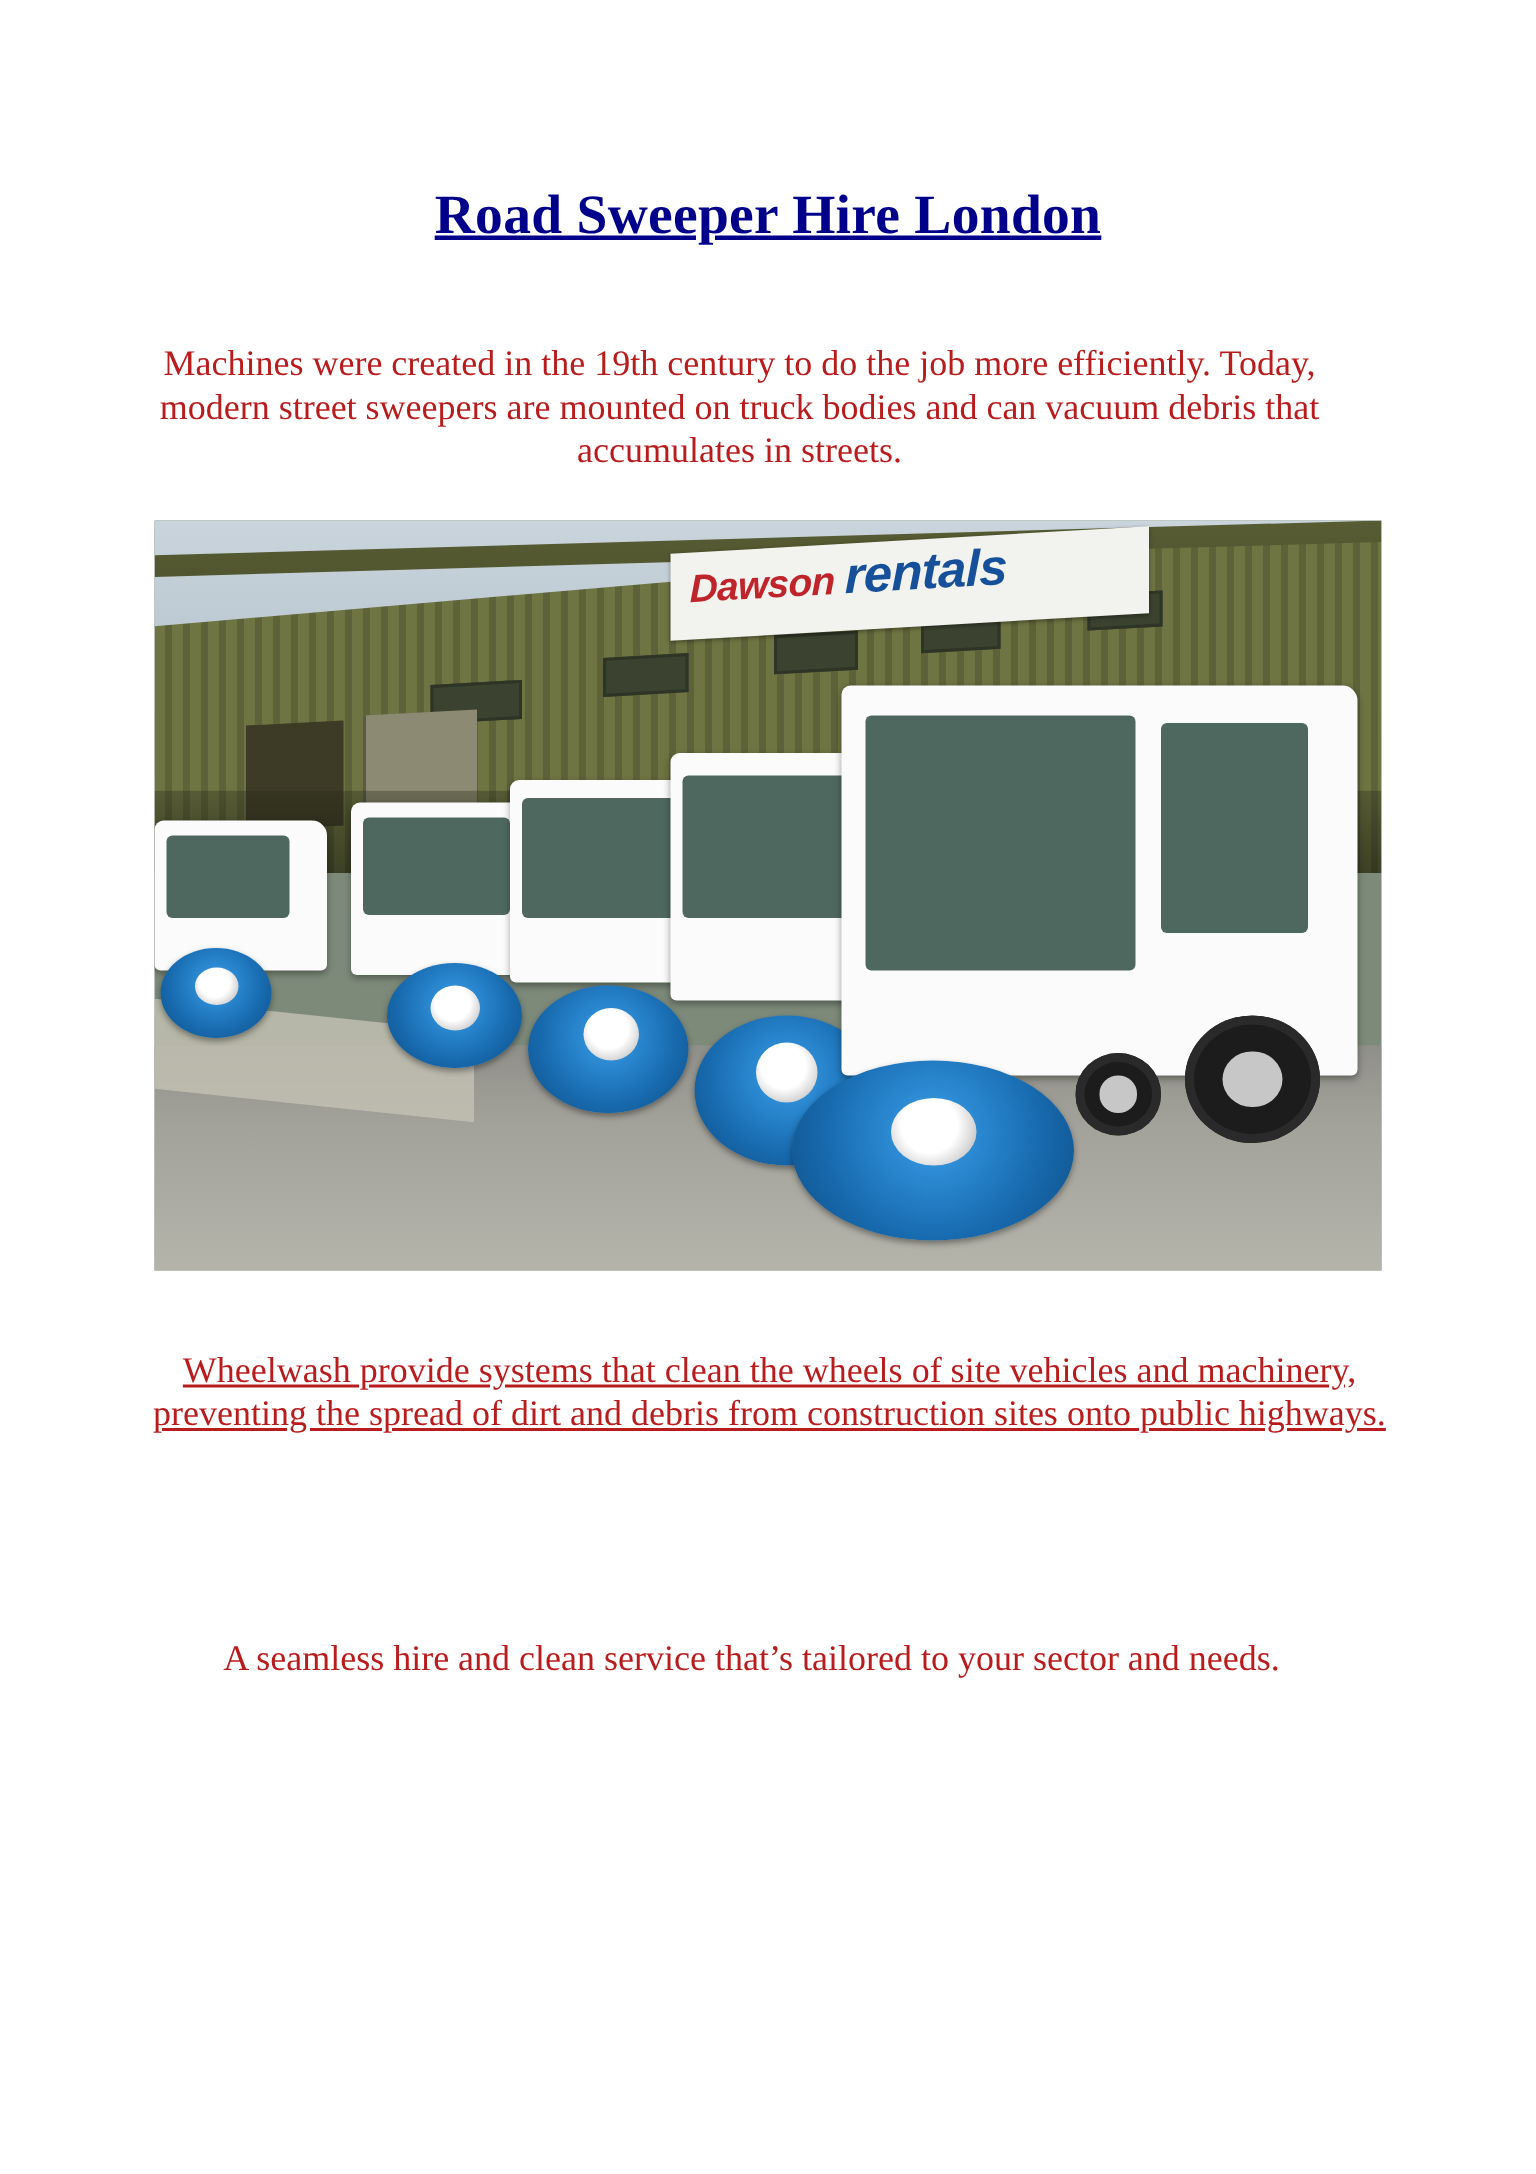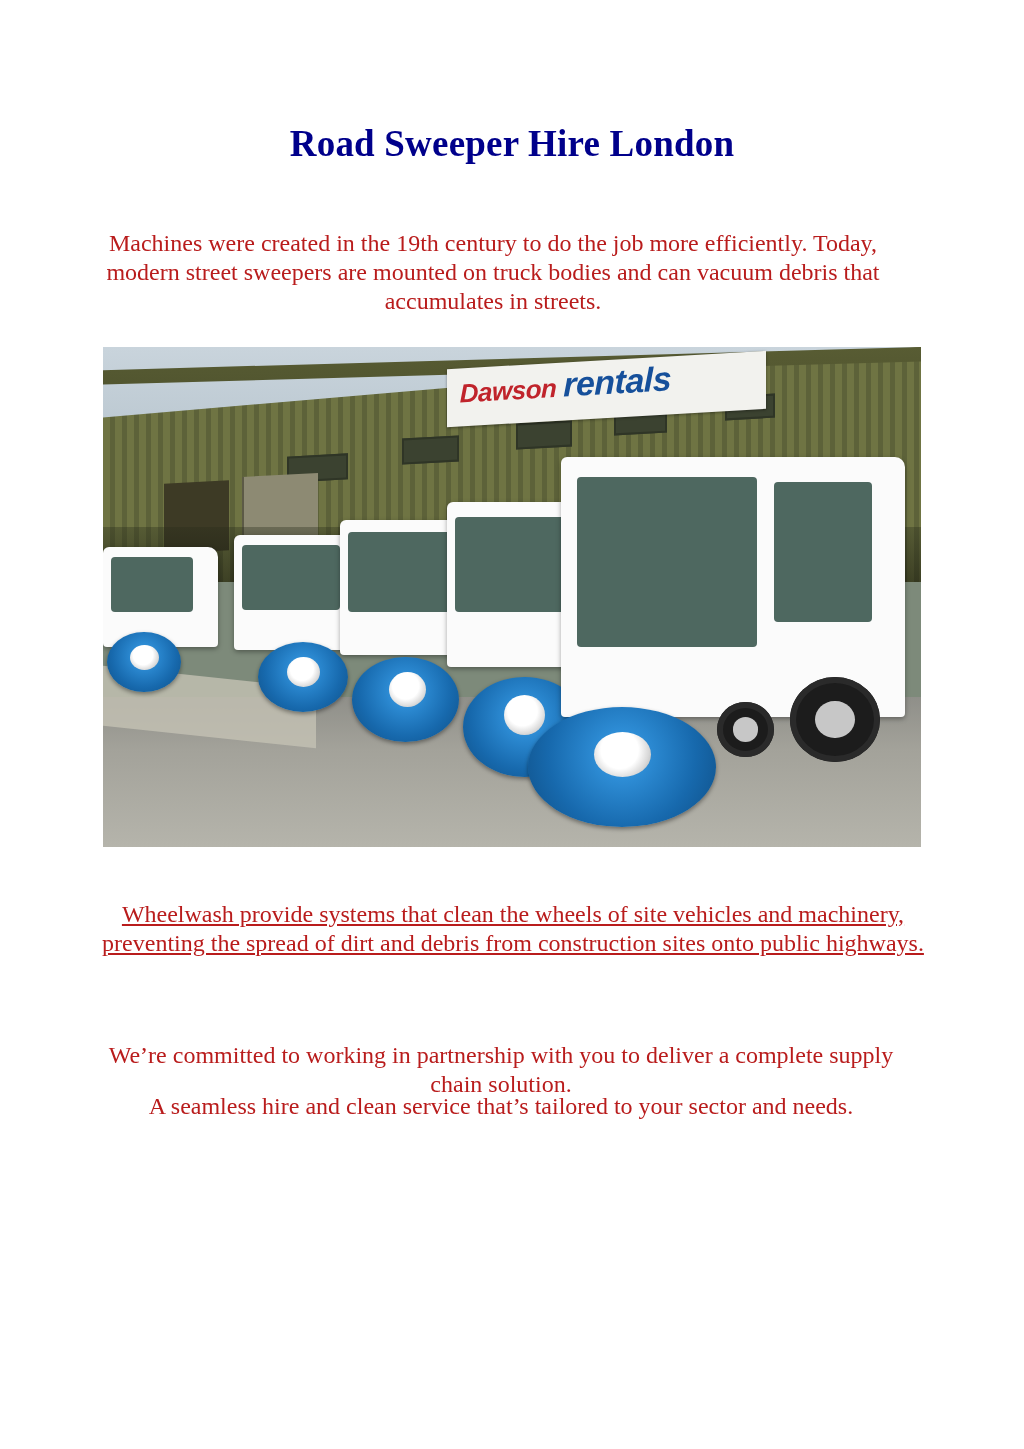--- a/index.html
+++ b/index.html
@@ -17,20 +17,21 @@
   }
   .title {
     position: absolute;
     left: 0;
     top: 97px;
     width: 1024px;
     text-align: center;
     font-size: 37px;
     line-height: 44px;
     color: #00008b;
+    text-decoration: underline;
     letter-spacing: 0.2px;
   }
   .para {
     position: absolute;
     color: #b91c1c;
     font-size: 24px;
     line-height: 29px;
     text-align: center;
   }
   .para-intro {
@@ -265,17 +266,16 @@
     <div class="glass" style="left:58%; top:26%; width:22%; height:34%;"></div>
     <div class="glass" style="left:82%; top:27%; width:12%; height:28%;"></div>
     <div class="brush" style="left:52%; top:72%; width:23%; height:24%;"></div>
     <div class="hub" style="left:60%; top:77%; width:7%; height:9%;"></div>
     <div class="wheel" style="left:84%; top:66%; width:11%; height:17%;"></div>
     <div class="wheel" style="left:75%; top:71%; width:7%; height:11%;"></div>
   </div>
 
   <p class="para para-wheelwash">Wheelwash provide systems that clean the wheels of site vehicles and machinery, preventing the spread of dirt and debris from construction sites onto public highways.</p>
 
-  <p class="para para-commit">We’re committed to working in partnership with you to deliver a complete supply chain solution.</p>
 
   <p class="para para-seamless">A seamless hire and clean service that’s tailored to your sector and needs.</p>
 
 </div>
 
 </body></html>

